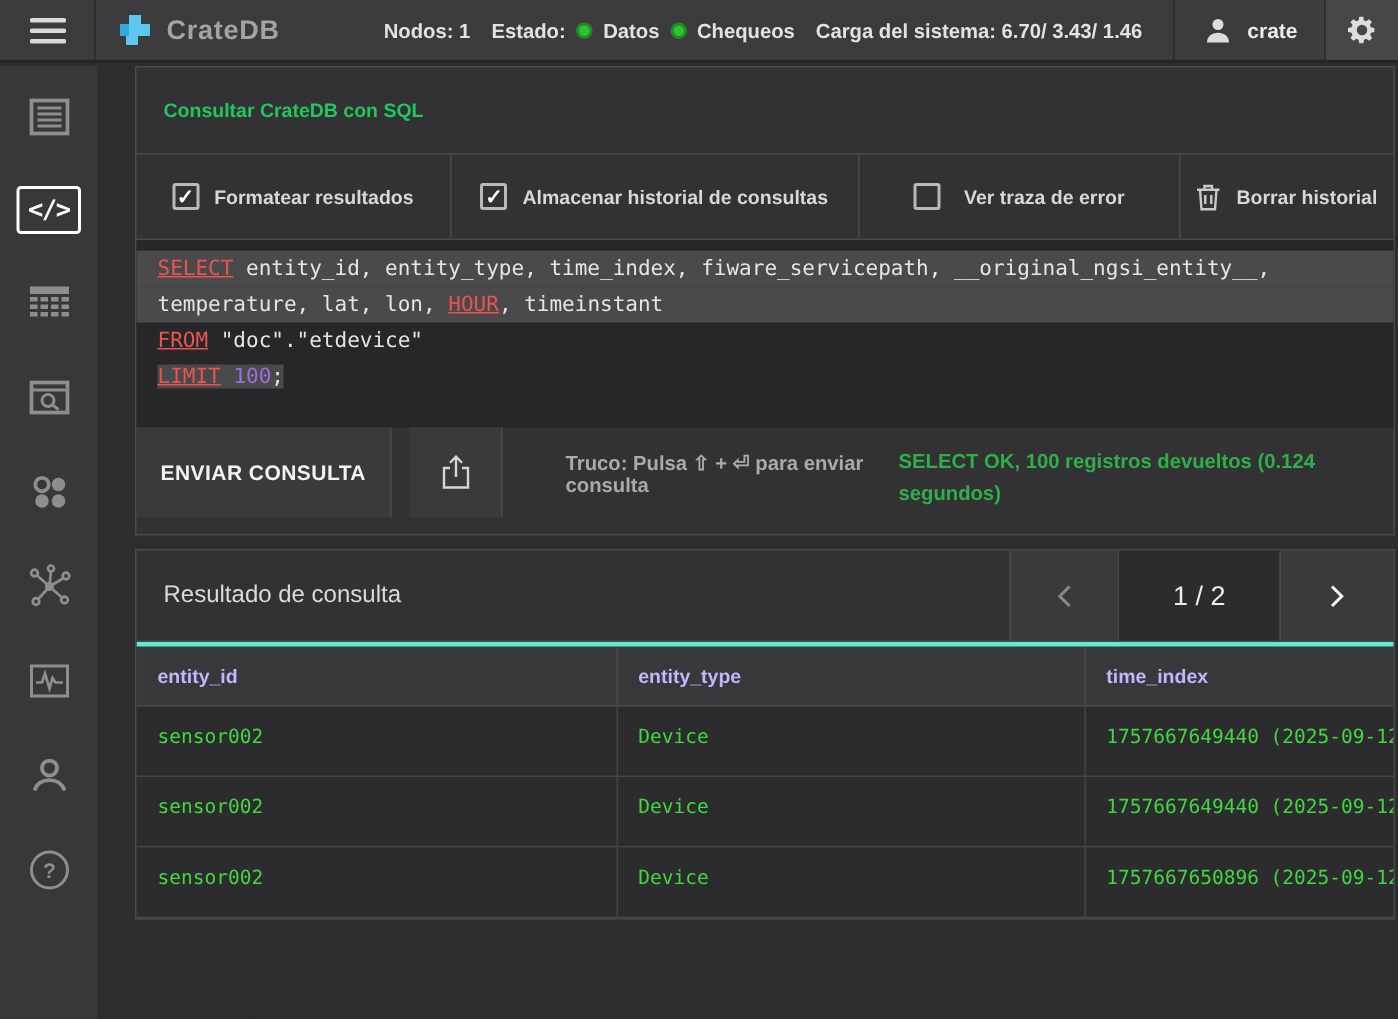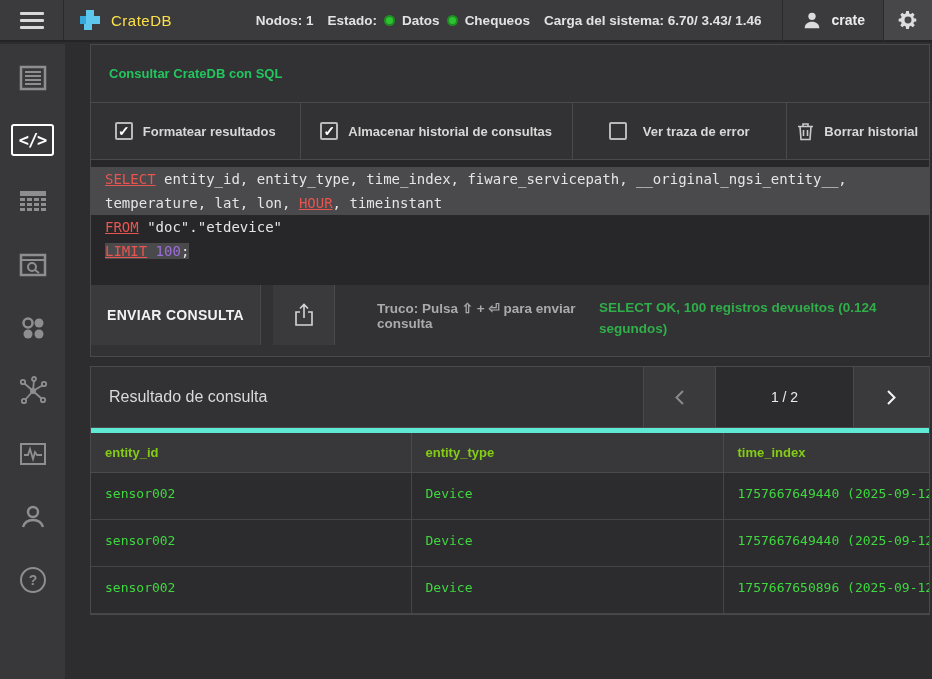--- a/index.html
+++ b/index.html
@@ -10,21 +10,21 @@
     color:#e8e8e8;
   }
   
   .topbar {
     height:42px; background:#3b3b3d; border-bottom:2px solid #242426;
     display:flex; align-items:stretch;
   }
   .hamburger { width:64px; display:flex; flex-direction:column; justify-content:center; align-items:center; gap:4px; cursor:pointer; border-right:1px solid #2a2a2c; background:none; border-top:none;border-bottom:none;border-left:none; }
   .hamburger i { display:block; width:24px; height:3px; background:#d9d9d9; border-radius:1px; }
   .brand { display:flex; align-items:center; gap:9px; padding:0 16px 0 14px; }
-  .brand-text { font-size:15px; color:#fde047; letter-spacing:.5px; }
+  .brand-text { font-size:18px; color:#a3a3a3; letter-spacing:.5px;font-weight:bold; }
   .top-status { display:flex; align-items:center; gap:14px; margin-left:auto; font-size:13.5px; font-weight:bold; color:#e2e2e2; padding-right:20px; }
   .status-group { display:flex; align-items:center; gap:7px; }
   .dot { width:11px; height:11px; border-radius:50%; background:#2fc230; border:2px solid #1d8f22; display:inline-block; }
   .vdiv { width:1px; background:#2a2a2c; height:42px; }
   .user-cell { display:flex; align-items:center; gap:9px; padding:0 18px; font-size:14px; font-weight:bold; color:#ececec; cursor:pointer; }
   .gear-cell { width:48px; background:#47474a; display:flex; align-items:center; justify-content:center; cursor:pointer; }
   
   .sidebar {
     position:absolute; left:0; top:44px; bottom:0; width:65px; background:#38383a;
     display:flex; flex-direction:column; align-items:center; padding-top:17px; gap:29px;
@@ -58,27 +58,27 @@
   .submit-btn { width:170px; background:#3a3a3c; border:none; border-right:1px solid #4a4a4c; color:#f2f2f2; font-weight:bold; font-size:14px; letter-spacing:.3px; cursor:pointer; font-family:inherit; }
   .share-btn { width:62px; background:#3a3a3c; border:none; border-right:1px solid #4a4a4c; display:flex; align-items:center; justify-content:center; cursor:pointer; }
   .hint { flex:1; display:flex; align-items:center; padding-left:30px; color:#aaaaaa; font-size:13.5px; font-weight:bold; }
   .exec-status { width:330px; padding:13px 6px 0 0; color:#2fae4a; font-weight:bold; font-size:13.5px; line-height:1.55; }
   
   .results-panel { margin-top:9px; background:#323234; border:1px solid #4a4a4c; width:840px; }
   .result-header { display:flex; height:60px; align-items:stretch; }
   .result-title { flex:1; display:flex; align-items:center; padding-left:18px; font-size:16px; color:#dadada; }
   .pg-btn { display:flex; align-items:center; justify-content:center; border-left:1px solid #4a4a4c; cursor:pointer; background:#3a3a3c; }
   .pg-prev { width:72px; }
-  .pg-indicator { width:138px; background:#2c2c2e; display:flex; align-items:center; justify-content:center; border-left:1px solid #4a4a4c; font-size:14px; color:#ececec; }
+  .pg-indicator { width:108px; background:#2c2c2e; display:flex; align-items:center; justify-content:center; border-left:1px solid #4a4a4c; font-size:18px; color:#ececec; }
   .pg-next { width:76px; }
   
   table.results { border-collapse:collapse; table-layout:fixed; width:1100px; }
   table.results th {
-    background:#38383a; text-align:left; font-size:13px; font-weight:bold; color:#84cc16;
-    padding:12px 14px; border:1px solid #4a4a4c; border-left:none; border-top:5px solid #5eead4;
+    background:#38383a; text-align:left; font-size:13px; font-weight:bold; color:#c4b5fd;
+    padding:12px 14px; border:1px solid #4a4a4c; border-left:none; border-top:3px solid #5eead4;
   }
   table.results td {
     background:#2c2c2e; font-family:"DejaVu Sans Mono", monospace; font-size:13px; color:#3fd83f;
     padding:13px 14px 18px; border:1px solid #454547; border-left:none; white-space:nowrap; vertical-align:top;
   }
   table.results th:first-child, table.results td:first-child { border-left:none; }
 </style>
 </head>
 <body>
 

